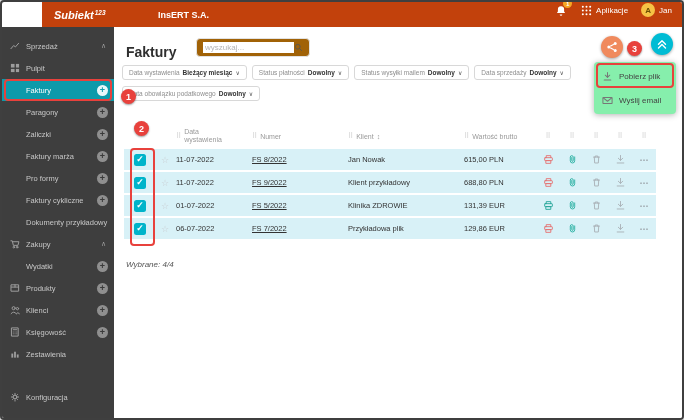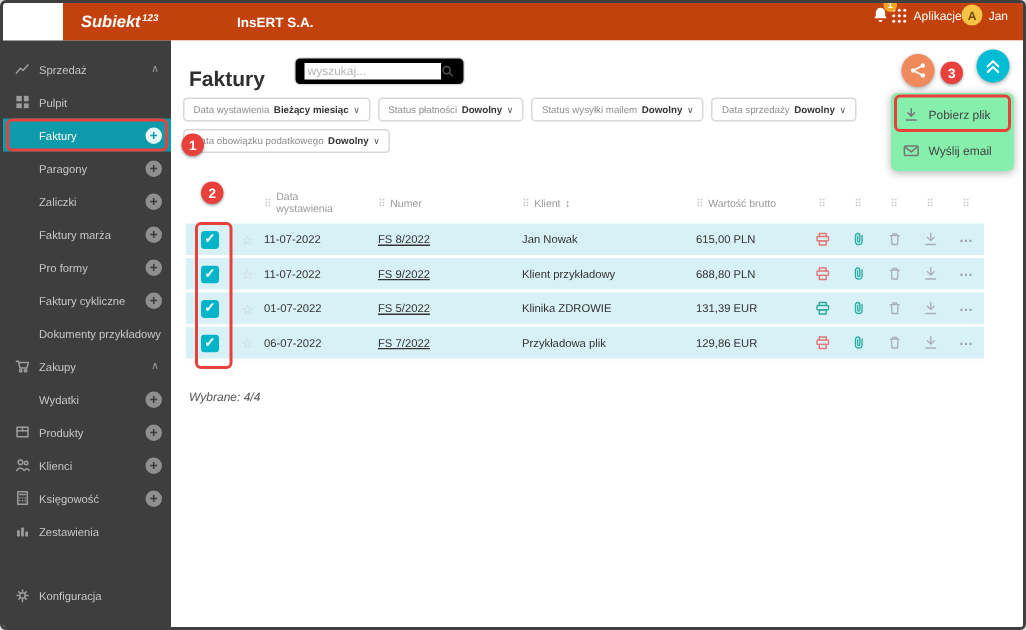--- a/index.html
+++ b/index.html
@@ -2,21 +2,21 @@
 <html><head>
 <meta charset="utf-8">
 <style>
   html,body{margin:0;padding:0;background:#ddd;font-family:"Liberation Sans",sans-serif;}
   .frame{position:relative;width:684px;height:420px;box-sizing:border-box;border:2px solid #3f3f3f;border-radius:4px;background:#fff;overflow:hidden;}
   
   .topbar{position:absolute;left:0;top:0;right:0;height:25px;background:#c2410c;display:flex;align-items:center;margin-left:40px;}
   .brand{position:absolute;left:12px;top:0;height:25px;display:flex;align-items:center;color:#fff;font-weight:bold;font-style:italic;font-size:11px;}
   .brand sup{font-size:6.5px;margin-left:1px;transform:translateY(-2px);}
   .company{position:absolute;left:116px;top:0;height:25px;display:flex;align-items:center;color:#fff;font-weight:bold;font-size:9px;}
-  .tb-right{position:absolute;right:10px;top:0;height:16px;display:flex;align-items:center;text-align:center;}
+  .tb-right{position:absolute;right:10px;top:0;height:16px;display:flex;align-items:center;gap:13px;text-align:center;}
   .bell-wrap{position:relative;width:14px;height:14px;}
   .bell-wrap svg{width:12px;height:12px;fill:#fff;}
   .badge{position:absolute;right:-4px;top:-4px;width:9px;height:9px;border-radius:50%;background:#f5a623;color:#fff;font-size:6px;font-weight:bold;display:flex;align-items:center;justify-content:center;}
   .apps{display:flex;align-items:center;gap:4px;color:#fff;font-size:8px;}
   .apps svg{width:11px;height:11px;fill:#fff;}
   .user{display:flex;align-items:center;gap:4px;color:#fff;font-size:8px;}
   .avatar{width:14px;height:14px;border-radius:50%;background:#f6c344;color:#6b4e00;font-size:8px;font-weight:bold;display:flex;align-items:center;justify-content:center;}
   
   .sidebar{position:absolute;left:0;top:25px;bottom:0;width:112px;background:#3e3e3e;padding-top:8px;box-sizing:border-box;}
   .s-item{display:flex;align-items:center;height:22px;padding-left:8px;color:#c7c7c7;font-size:7.5px;}
@@ -27,21 +27,21 @@
   .s-item.sub{padding-left:24px;}
   .s-lbl{white-space:nowrap;}
   .s-chev{margin-left:auto;margin-right:8px;color:#9d9d9d;font-size:7px;}
   .s-plus{margin-left:auto;margin-right:6px;width:11px;height:11px;border-radius:50%;background:#8f8f8f;color:#3a3a3a;font-size:9px;line-height:11px;text-align:center;font-weight:bold;flex:none;}
   .s-item.sel{background:#0d9aaa;color:#fff;}
   .s-item.sel .s-plus{background:#e8f7f9;color:#0d9aaa;}
   .s-bottom{position:absolute;bottom:10px;left:0;right:0;}
   
   .main{position:absolute;left:112px;top:25px;right:0;bottom:0;background:#fff;}
   .title{position:absolute;left:12px;top:8px;font-size:14px;font-weight:bold;color:#2f2f2f;}
-  .search{position:absolute;left:82px;top:11px;width:114px;height:19px;border:1px solid #e2e2e2;border-radius:4px;display:flex;align-items:center;padding:0 6px;box-sizing:border-box;background:#000000;}
+  .search{position:absolute;left:82px;top:11px;width:114px;height:19px;border:1px solid #e2e2e2;border-radius:4px;display:flex;align-items:center;padding:0 6px;box-sizing:border-box;background:#a16207;}
   .search input{border:0;outline:0;flex:1;min-width:0;font-size:8px;font-family:"Liberation Sans",sans-serif;color:#444;}
   .search input::placeholder{color:#b5b5b5;}
   .search svg{width:9px;height:9px;fill:none;stroke:#555;stroke-width:1.2;flex:none;}
   .fab{position:absolute;width:22px;height:22px;border-radius:50%;display:flex;align-items:center;justify-content:center;box-shadow:0 1px 3px rgba(0,0,0,.35);z-index:5;}
   .fab svg{width:12px;height:12px;}
   .fab-orange{left:487px;top:9px;background:#f08a5d;}
   .fab-teal{left:537px;top:6px;background:#00bcd4;}
   .chips{position:absolute;left:8px;display:flex;gap:5px;}
   .chips.r1{top:38px;}
   .chips.r2{top:59px;}

